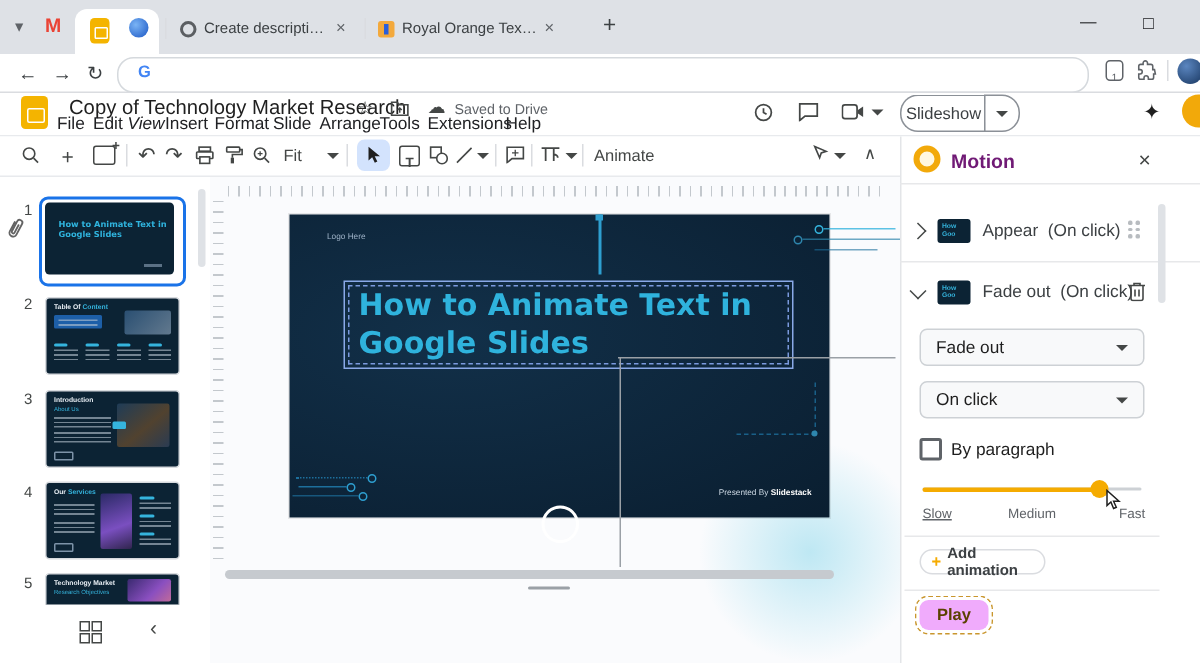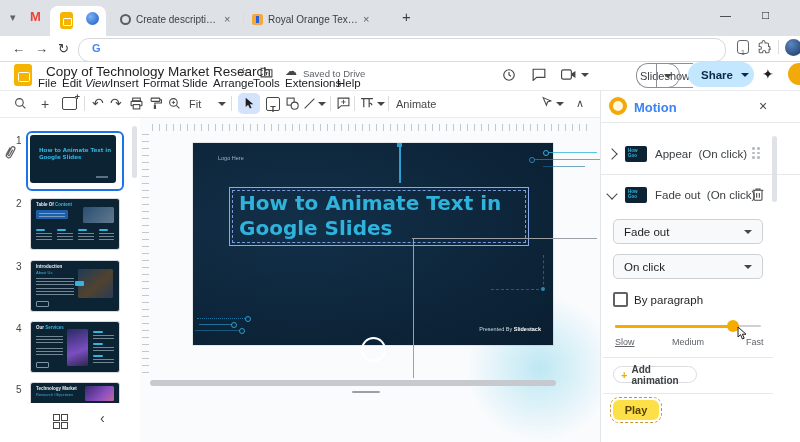--- a/index.html
+++ b/index.html
@@ -110,33 +110,25 @@
         <path d="M2 2h20v14H8l-6 5z" fill="none" stroke="#444746" stroke-width="2"></path>
       </svg>
   </span>
   <span class="abs" style="left:561px;top:69px;">
     <svg width="15" height="11" viewBox="0 0 26 18">
         <rect x="1" y="1" width="17" height="16" rx="3" fill="none" stroke="#444746" stroke-width="2"></rect>
         <path d="M19 7l6-4v12l-6-4z" fill="#444746"></path>
       </svg>
   </span>
   <span class="abs caret-dn" style="left:581px;top:73px;"></span>
-  <div class="abs" style="left:600px;top:63px;width:56px;height:23px;border:1px solid #8b9097;border-right:none;border-radius:12px 0 0 12px;display:flex;align-items:center;justify-content:center;margin-left:36px;">
+  <div class="abs" style="left:600px;top:63px;width:56px;height:23px;border:1px solid #8b9097;border-right:none;border-radius:12px 0 0 12px;display:flex;align-items:center;justify-content:center;">
     <span style="font-size:11px;color:#3c4043;">Slideshow</span>
   </div>
   <div class="abs" style="left:656px;top:63px;width:22px;height:23px;border:1px solid #8b9097;border-radius:0 12px 12px 0;display:flex;align-items:center;justify-content:center;">
     <span class="caret-dn"></span>
-  </div>
-  <div class="abs" style="left:688px;top:62px;width:66px;height:25px;background:#c2e7ff;border-radius:13px;display:flex;align-items:center;padding:0 8px;box-sizing:border-box;">
-    <svg width="9" height="11" viewBox="0 0 14 18">
-        <rect x="1" y="7" width="12" height="10" rx="2" fill="none" stroke="#0b2b4b" stroke-width="2"></rect>
-        <path d="M4 7V5a3 3 0 0 1 6 0v2" fill="none" stroke="#0b2b4b" stroke-width="2"></path>
-      </svg>
-    <span style="font-size:11.5px;font-weight:bold;color:#0b2b4b;margin-left:5px;">Share</span>
-    <span class="caret-dn" style="margin-left:8px;border-top-color:#0b2b4b;"></span>
   </div>
   <span class="abs" style="left:762px;top:66px;font-size:14px;color:#1f1f1f;">✦</span>
   <div class="abs" style="left:788px;top:63px;width:22px;height:22px;border-radius:50%;background:#f2a90a;"></div>
   <div class="abs" style="left:0;top:90px;width:800px;height:1px;background:#e8eaed;"></div>
 
   <div class="abs" style="left:0;top:91px;width:600px;height:26px;background:#fff;"></div>
   <span class="abs" style="left:14px;top:97px;">
     <svg width="13" height="13" viewBox="0 0 24 24">
         <circle cx="10" cy="10" r="7" fill="none" stroke="#444746" stroke-width="2"></circle>
         <path d="M15.5 15.5 21 21" stroke="#444746" stroke-width="2"></path>
@@ -343,21 +335,21 @@
 
     <div class="abs" style="left:221px;top:219px;width:21px;height:21px;border:2.5px solid #fff;border-radius:50%;"></div>
 
     <div class="abs" style="left:10px;top:262px;width:406px;height:6px;background:#c6cacf;border-radius:3px;"></div>
     <div class="abs" style="left:212px;top:273px;width:28px;height:2px;background:#9aa0a6;border-radius:1px;"></div>
 
   </div>
 
   <div class="abs" style="left:600px;top:91px;width:200px;height:351px;background:#fff;border-left:1px solid #e3e5e8;box-sizing:border-box;"></div>
   <div class="abs" style="left:609px;top:97px;width:10px;height:10px;border:4px solid #f2a90a;border-radius:50%;background:#fff7e0;"></div>
-  <span class="abs" style="left:634px;top:100px;font-size:13px;font-weight:bold;color:#3b82f6;">Motion</span>
+  <span class="abs" style="left:634px;top:100px;font-size:13px;font-weight:bold;color:#701a75;">Motion</span>
   <span class="abs" style="left:759px;top:98px;font-size:14px;color:#444746;">×</span>
   <div class="pdiv" style="top:122px;"></div>
 
   <div class="abs" style="left:600px;top:136px;width:200px;height:38px;">
     <span class="chev right" style="position:absolute;left:8px;top:14px;"></span>
     <div class="abs" style="left:25px;top:10px;width:22px;height:16px;background:#0c2334;border-radius:2px;overflow:hidden;">
       <span style="display:block;width:13px;margin:2px 0 0 3px;font-size:4.5px;line-height:5px;font-weight:bold;color:#35b4dd;">How Goo</span>
     </div>
     <span style="position:absolute;left:55px;top:12px;font-size:11.5px;color:#3c4043;">
       <span>Appear</span>&nbsp;&nbsp;<span>(On click)</span>
@@ -412,18 +404,18 @@
         <path d="M1 1v10l2.6-2.3L5.4 13l1.8-.8-1.8-4H9z" fill="#fff" stroke="#1f1f1f" stroke-width="1"></path>
       </svg>
   </span>
 
   <div class="abs" style="left:603px;top:357px;width:170px;height:1px;background:#e7e8ea;"></div>
   <div class="abs" style="left:613px;top:366px;width:84px;height:17px;border:1px solid #dadce0;border-radius:9px;display:flex;align-items:center;padding:0 7px;box-sizing:border-box;">
     <span style="color:#f5ab00;font-weight:bold;font-size:11px;margin-right:4px;">+</span>
     <span style="font-size:10px;font-weight:bold;color:#3c4043;">Add animation</span>
   </div>
   <div class="abs" style="left:603px;top:393px;width:170px;height:1px;background:#e7e8ea;"></div>
-  <div class="abs" style="left:613px;top:400px;width:46px;height:20px;background:#fde047;border-radius:6px;outline:1px dashed #c9962d;outline-offset:2px;display:flex;align-items:center;justify-content:center;">
+  <div class="abs" style="left:613px;top:400px;width:46px;height:20px;background:#f0abfc;border-radius:6px;outline:1px dashed #c9962d;outline-offset:2px;display:flex;align-items:center;justify-content:center;">
     <span style="font-size:11px;font-weight:bold;color:#5a4100;">Play</span>
   </div>
   <div class="abs" style="left:772px;top:136px;width:5px;height:66px;background:#dfe2e6;border-radius:3px;"></div>
 
 </div>
 
 </body></html>

